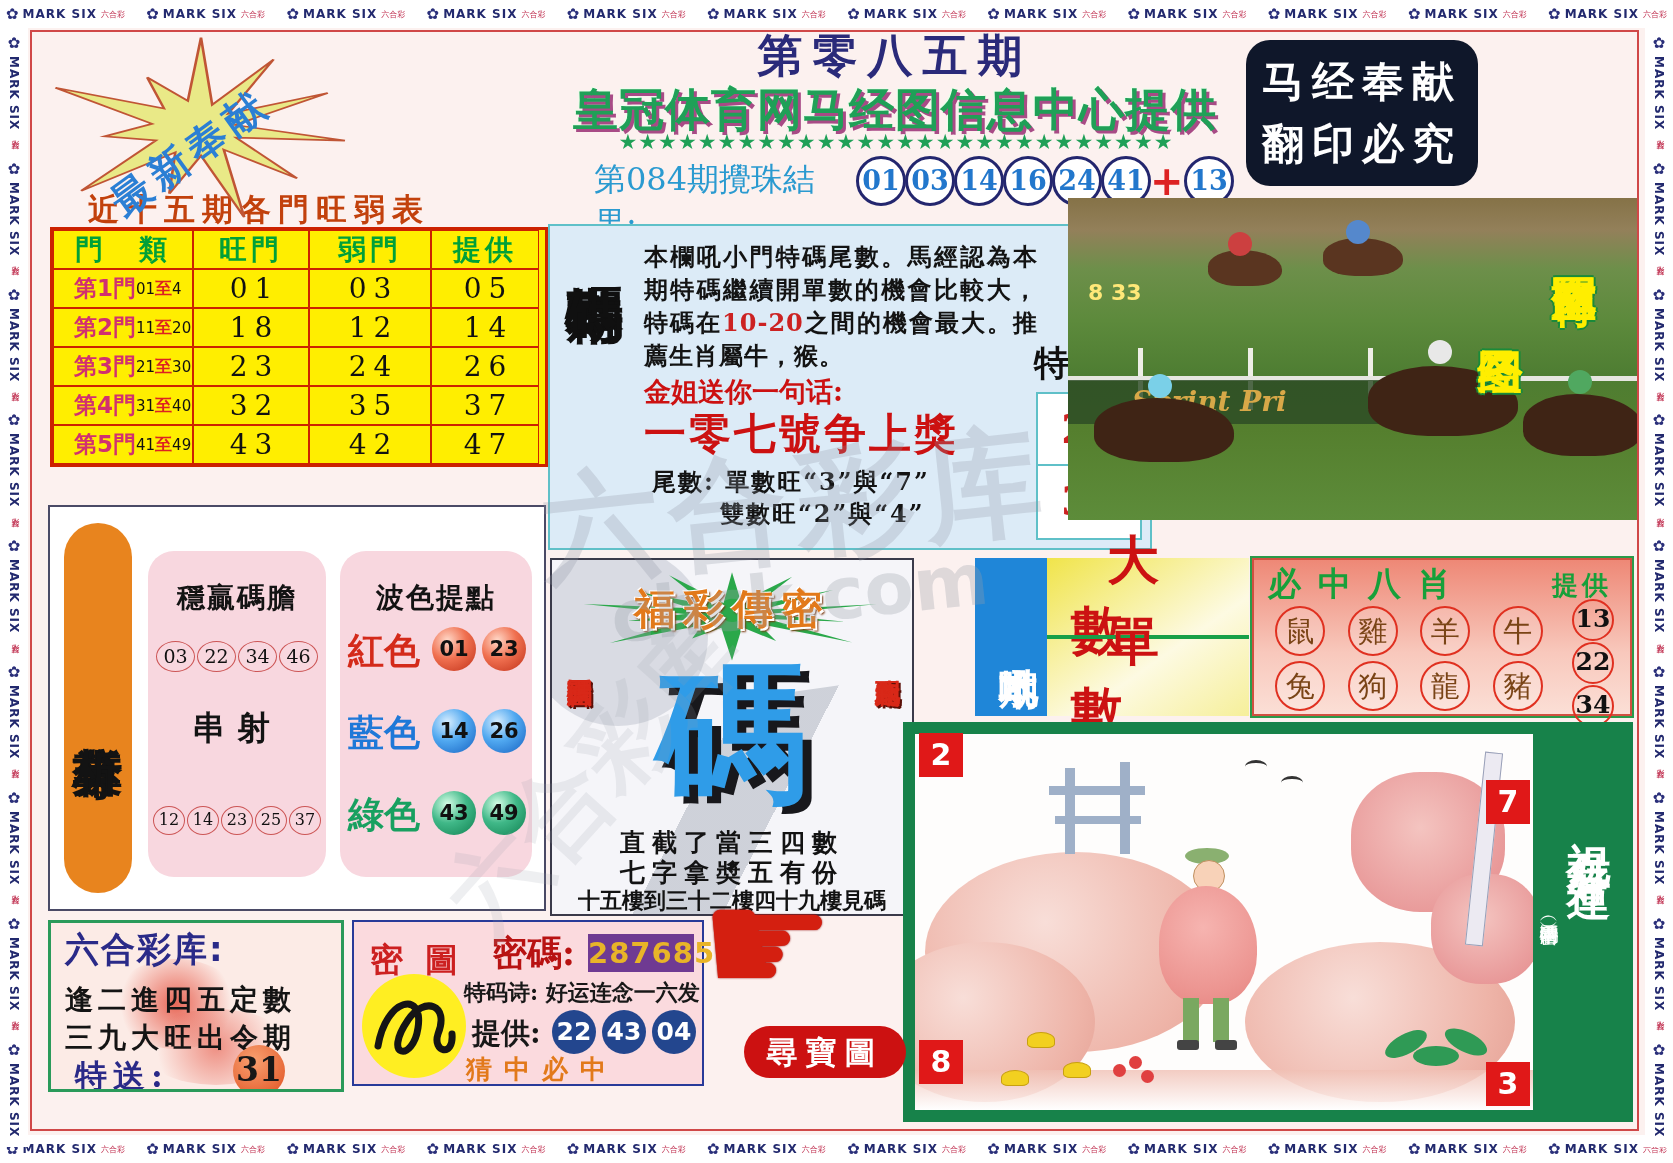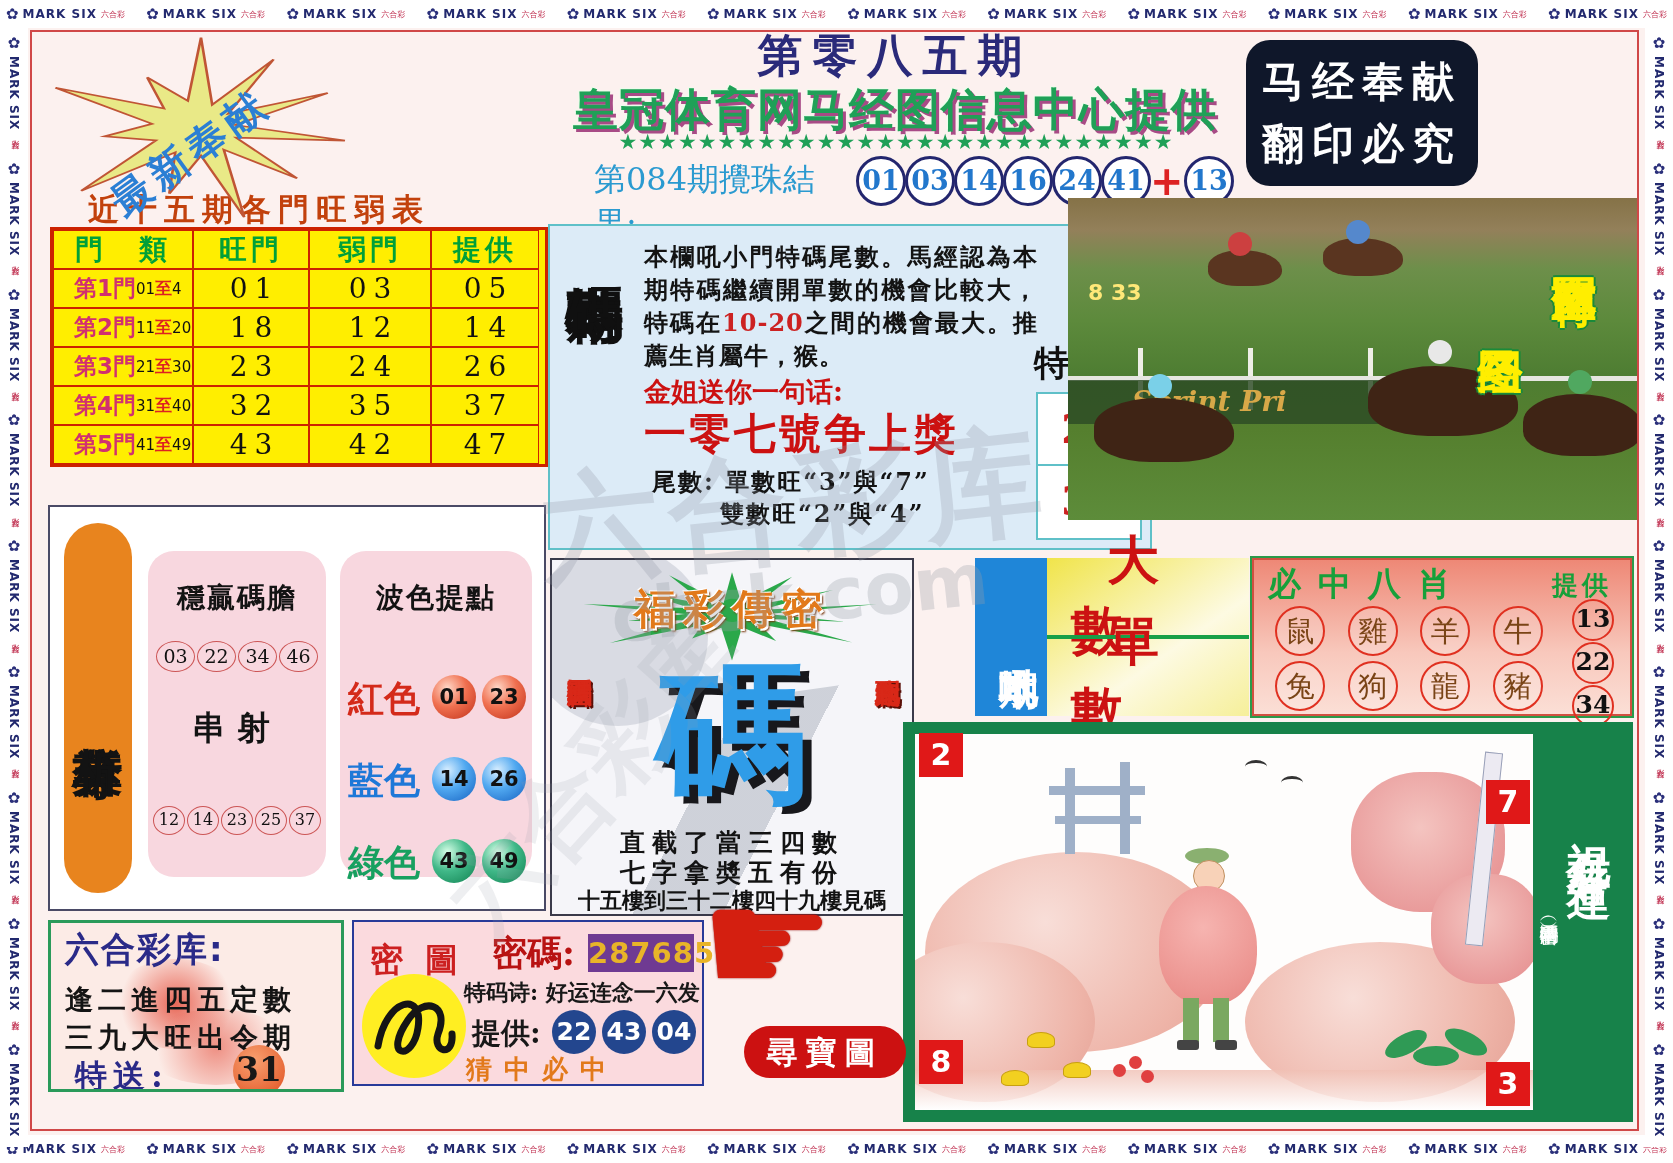--- a/index.html
+++ b/index.html
@@ -92,21 +92,21 @@
   .an-box1{left:98px;top:44px;width:178px;height:326px;}
   .an-box2{left:290px;top:44px;width:192px;height:326px;}
   .an-title{position:absolute;left:0;width:100%;text-align:center;font-size:28px;font-weight:bold;
       letter-spacing:2px;font-family:"DejaVu Serif",serif;color:#131313;}
   .oval-row{position:absolute;left:0;width:100%;text-align:center;}
   .n-oval{display:inline-block;width:37px;height:29px;border:1px solid #cc5555;border-radius:50%;
       font-size:19px;line-height:28px;margin:0 1px;color:#111;font-family:"DejaVu Serif",serif;}
   .n-oval.small{width:30px;height:27px;font-size:16px;line-height:26px;}
   .an-chain{position:absolute;left:0;width:100%;text-align:center;font-size:33px;font-weight:bold;
       letter-spacing:12px;font-family:"DejaVu Serif",serif;color:#131313;}
-  .wave-row{position:absolute;left:0;width:100%;height:50px;margin-top:48px;}
+  .wave-row{position:absolute;left:0;width:100%;height:50px;}
   .wave-label{position:absolute;left:8px;top:0;font-size:36px;font-weight:bold;font-family:"DejaVu Serif",serif;}
   .ball{position:absolute;width:44px;height:44px;border-radius:50%;text-align:center;line-height:44px;
       font-size:21px;font-weight:bold;color:#111;}
   .ball-red{background:radial-gradient(circle at 35% 30%,#ffd8c8,#f07050 45%,#c03018);}
   .ball-blue{background:radial-gradient(circle at 35% 30%,#d8eeff,#50a8f0 45%,#1560c0);}
   .ball-green{background:radial-gradient(circle at 35% 30%,#d8ffe8,#40b888 45%,#108050);}
   .lbl-red{color:#d42a1a;} .lbl-blue{color:#1e78d8;} .lbl-green{color:#18a060;}
   
   .fortune-box{left:550px;top:558px;width:360px;height:354px;background:#f5f5f9;border:2px solid #3a3a4a;overflow:hidden;}
   .fb-gray-circle{position:absolute;left:-24px;top:-14px;width:180px;height:180px;border-radius:50%;

